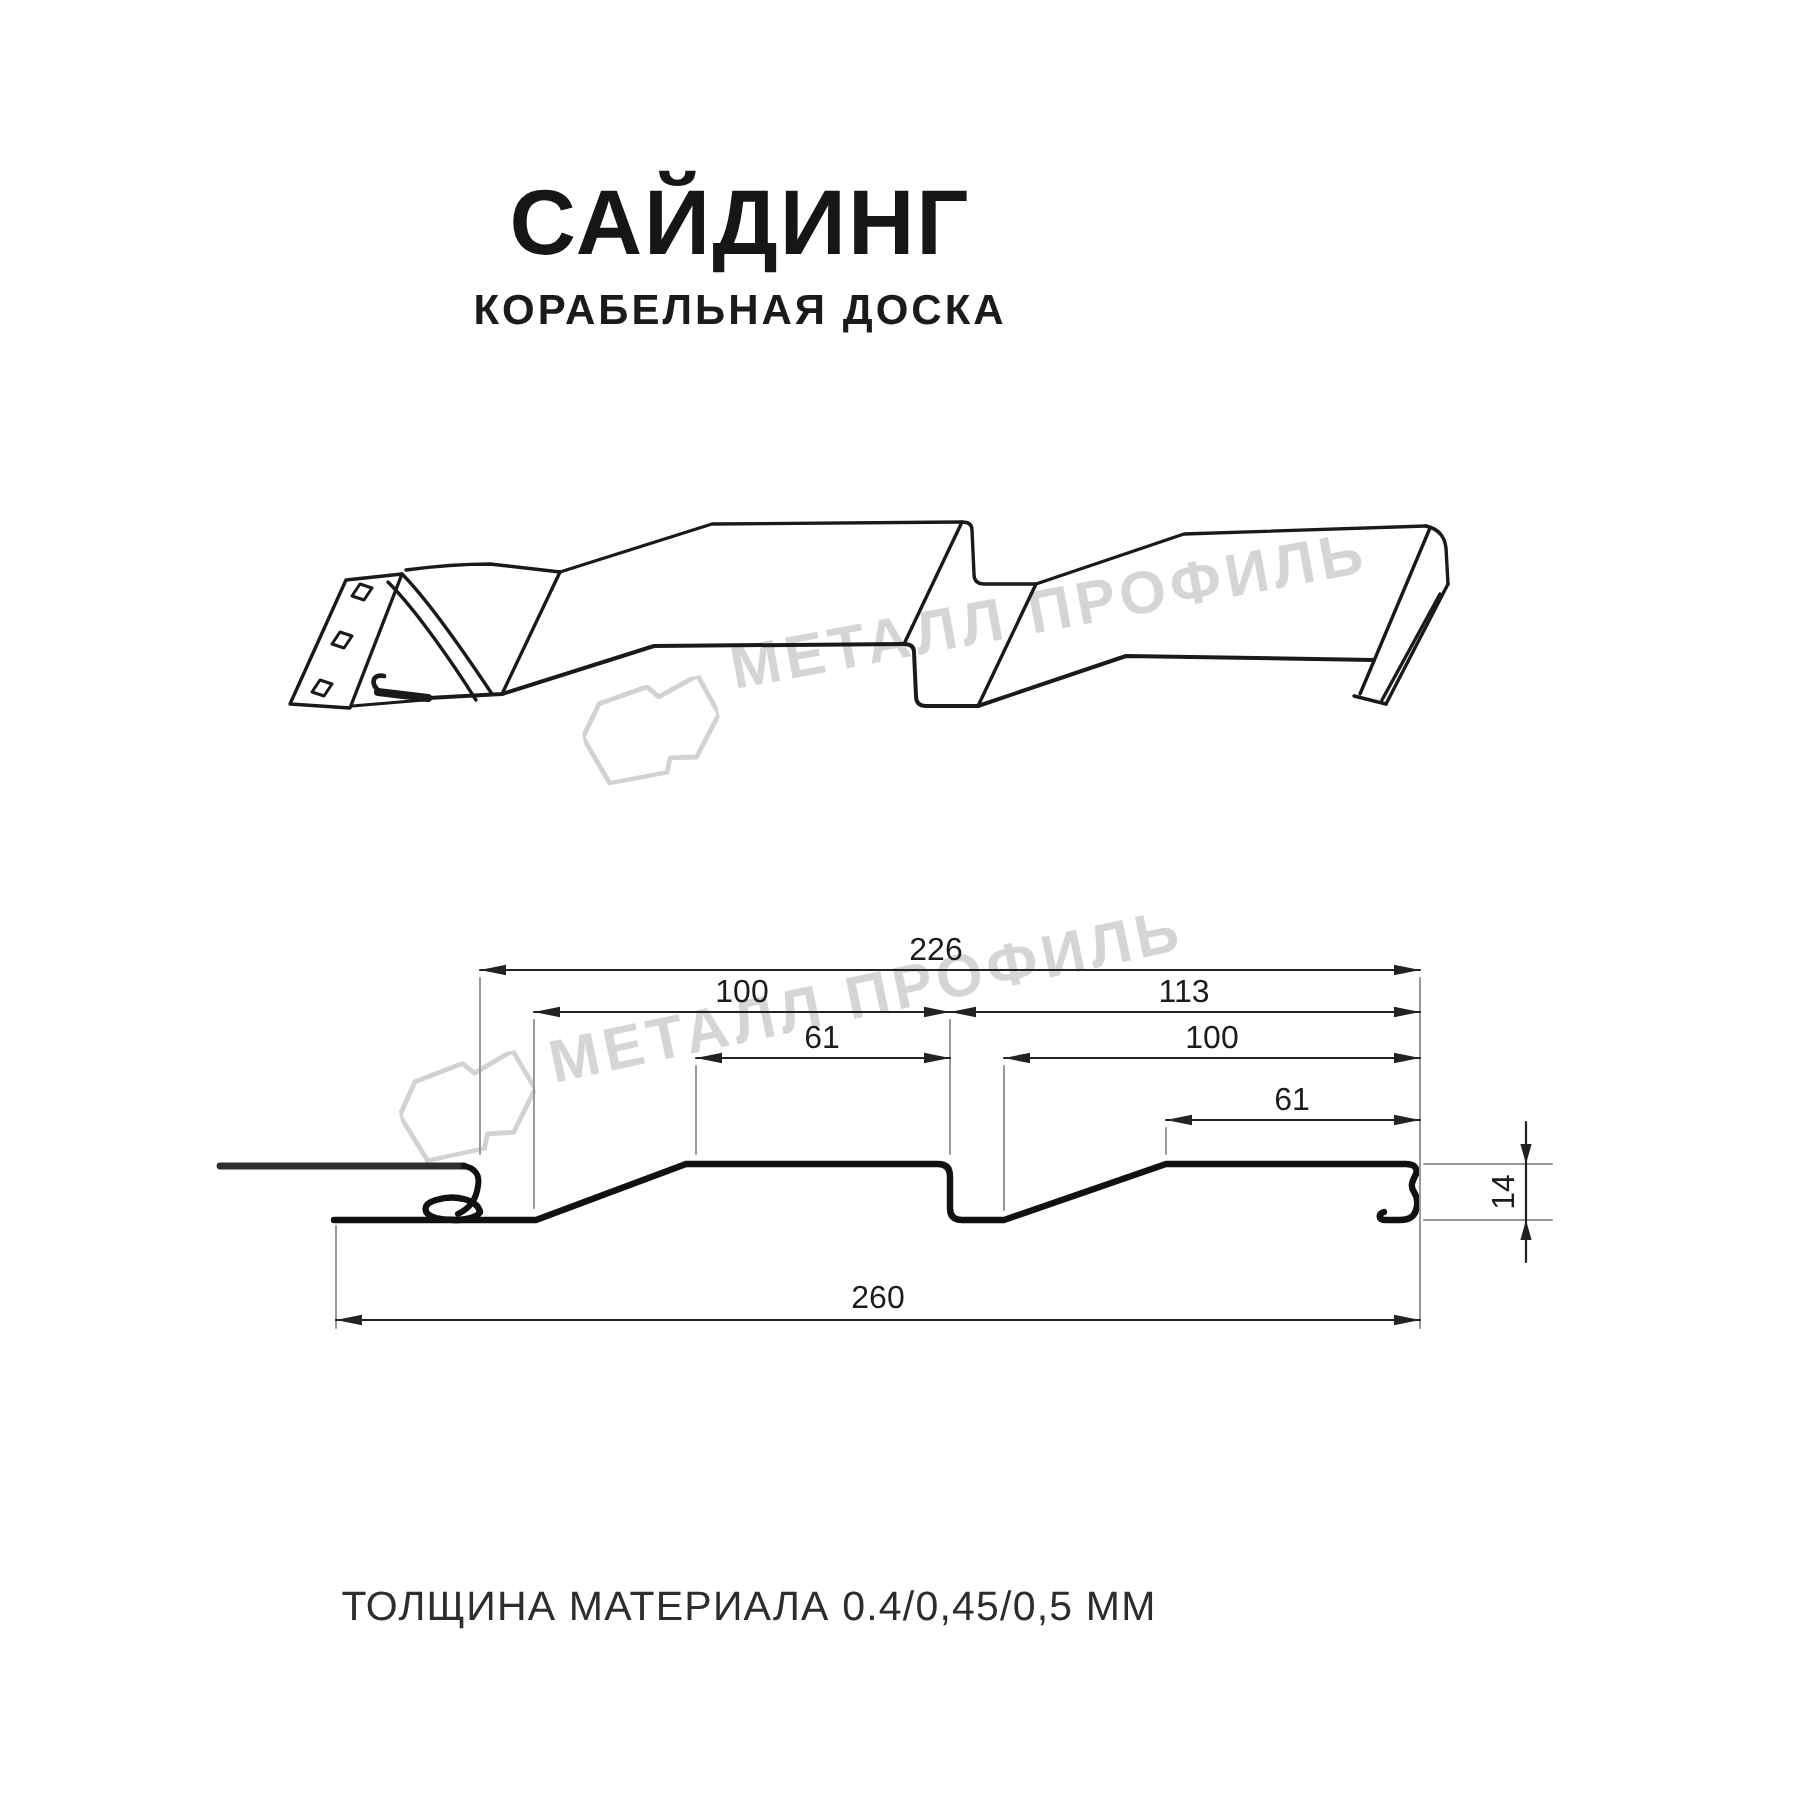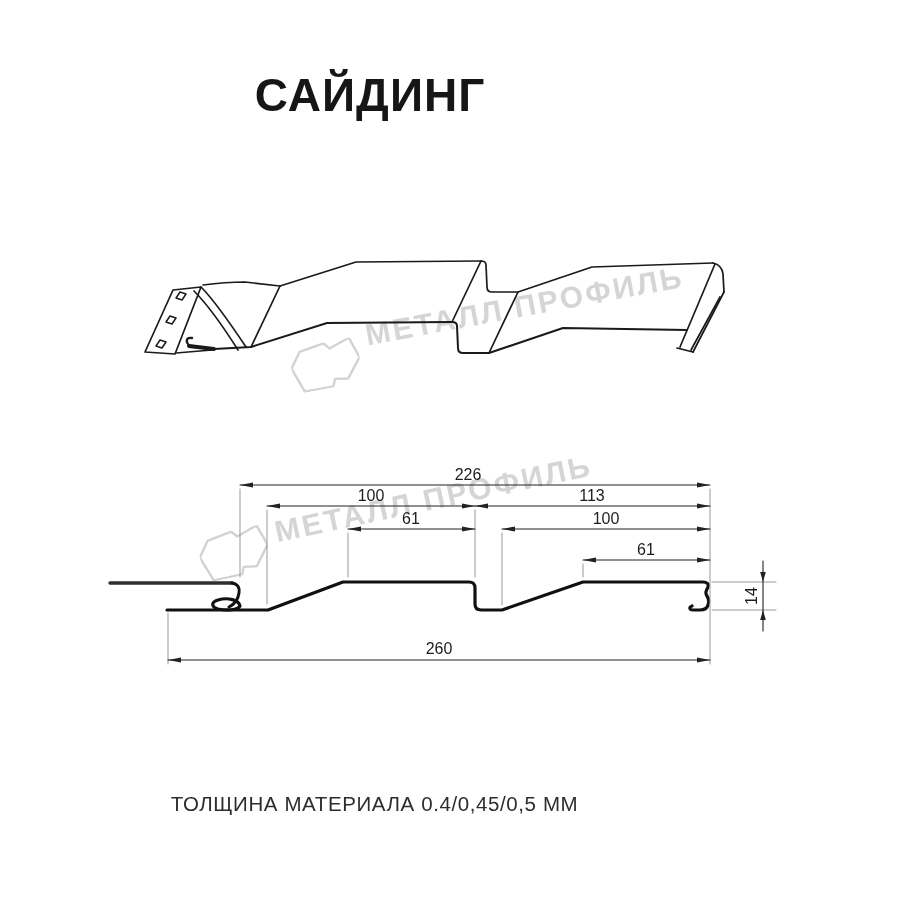--- a/index.html
+++ b/index.html
@@ -1,21 +1,21 @@
 <!DOCTYPE html>
 <html><head>
 <meta charset="utf-8">
 <style>
   html,body{margin:0;padding:0;}
   body{
     width:900px;height:900px;background:#ffffff;position:relative;
     overflow:hidden;font-family:"Liberation Sans", sans-serif;
   }
   .title-block{
-    position:absolute;left:0;top:72px;width:740px;text-align:center;z-index:3;
+    position:absolute;left:0;top:88px;width:740px;text-align:center;z-index:3;
   }
   .title-main{
     font-size:46px;font-weight:700;letter-spacing:1px;color:#161616;line-height:1.0;
   }
   .title-sub{
     margin-top:10px;font-size:21px;font-weight:700;letter-spacing:1.5px;color:#1b1b1b;
   }
   .title-code{
     margin-top:5px;font-size:16px;font-weight:700;letter-spacing:0.8px;color:#1b1b1b;
   }
@@ -32,20 +32,21 @@
     position:absolute;left:0;top:792px;width:749px;text-align:center;z-index:3;
     font-size:20.5px;font-weight:400;letter-spacing:0.6px;color:#2d2d2d;
   }
   .dim-text{font-size:16px;fill:#1c1c1c;}
 </style>
 </head>
 <body>
 
 <div class="title-block">
   <div class="title-main">САЙДИНГ</div>
+  <div class="title-sub">КОРАБЕЛЬНАЯ ДОСКА</div>
 </div>
 
 <div class="watermark wm1">
   <svg class="wm-logo" width="69" height="46" viewBox="0 0 69 46">
     <polygon points="0,20 11,5 36,1 41,7 62,0 69,21 54,40 41,38 38,45 9,45" fill="none" stroke="#d2d2d2" stroke-width="2.4" stroke-linejoin="round"></polygon>
   </svg>
   <span>МЕТАЛЛ ПРОФИЛЬ</span>
 </div>
 
 <div class="watermark wm2">

